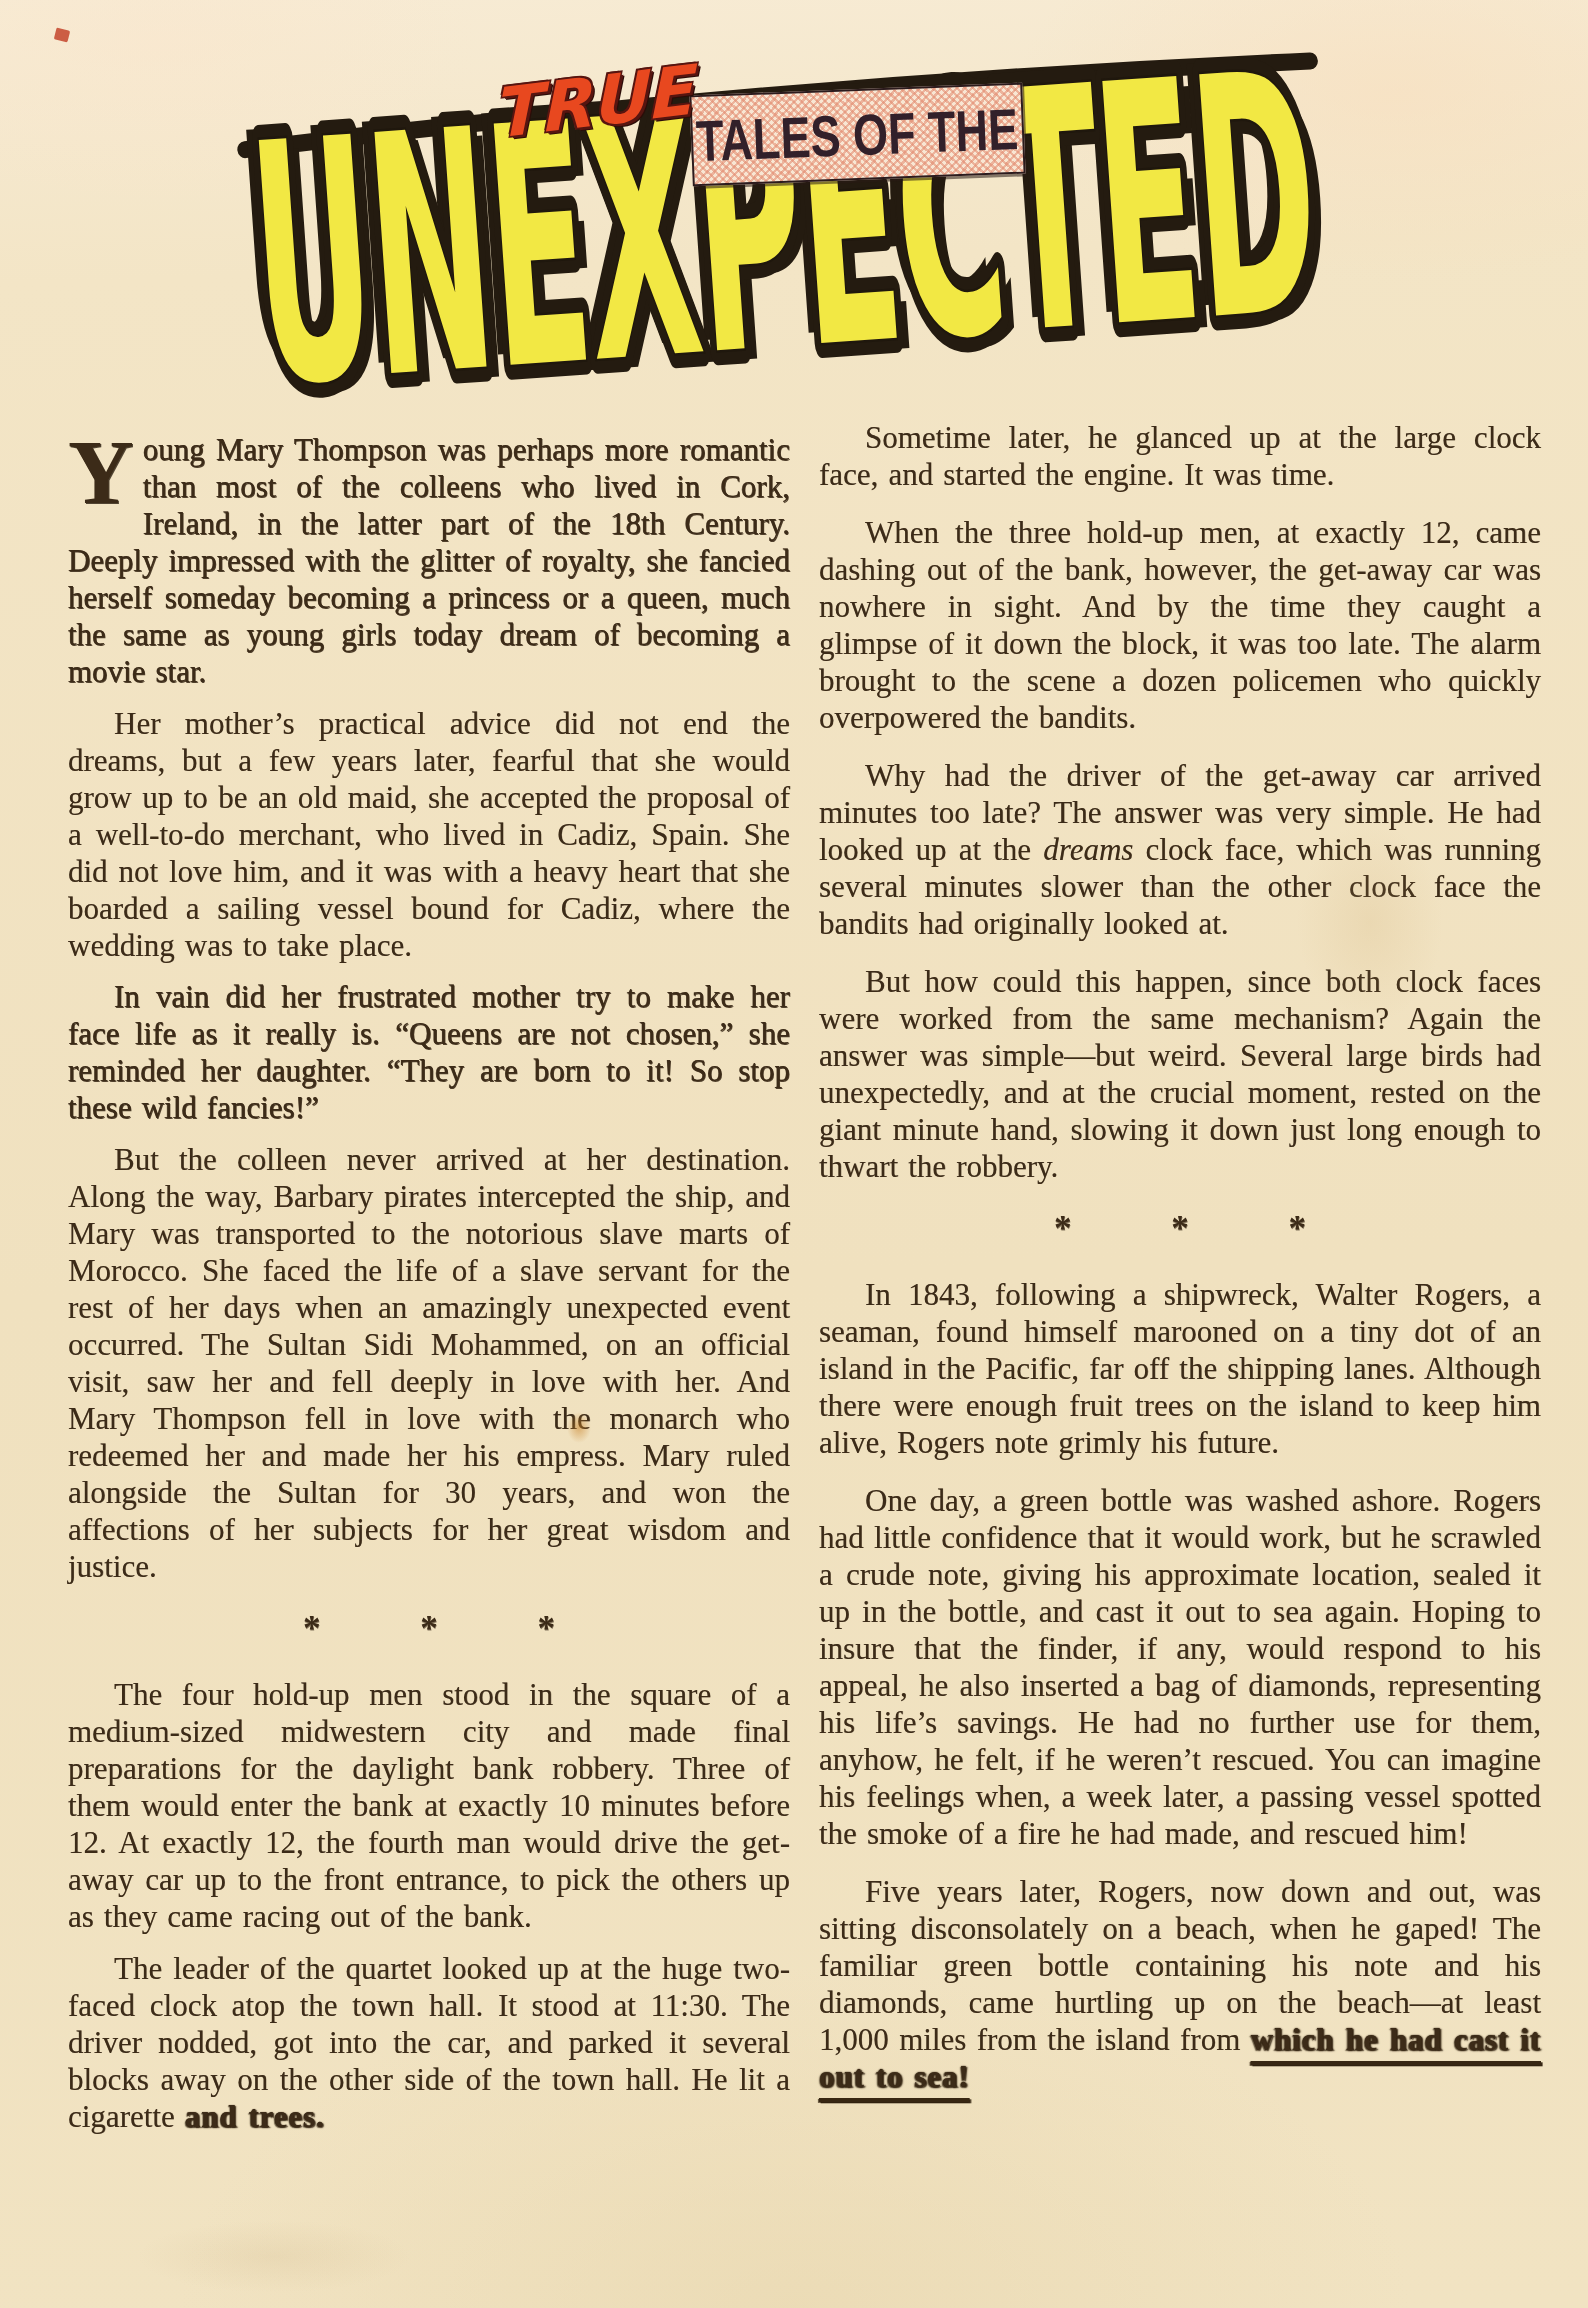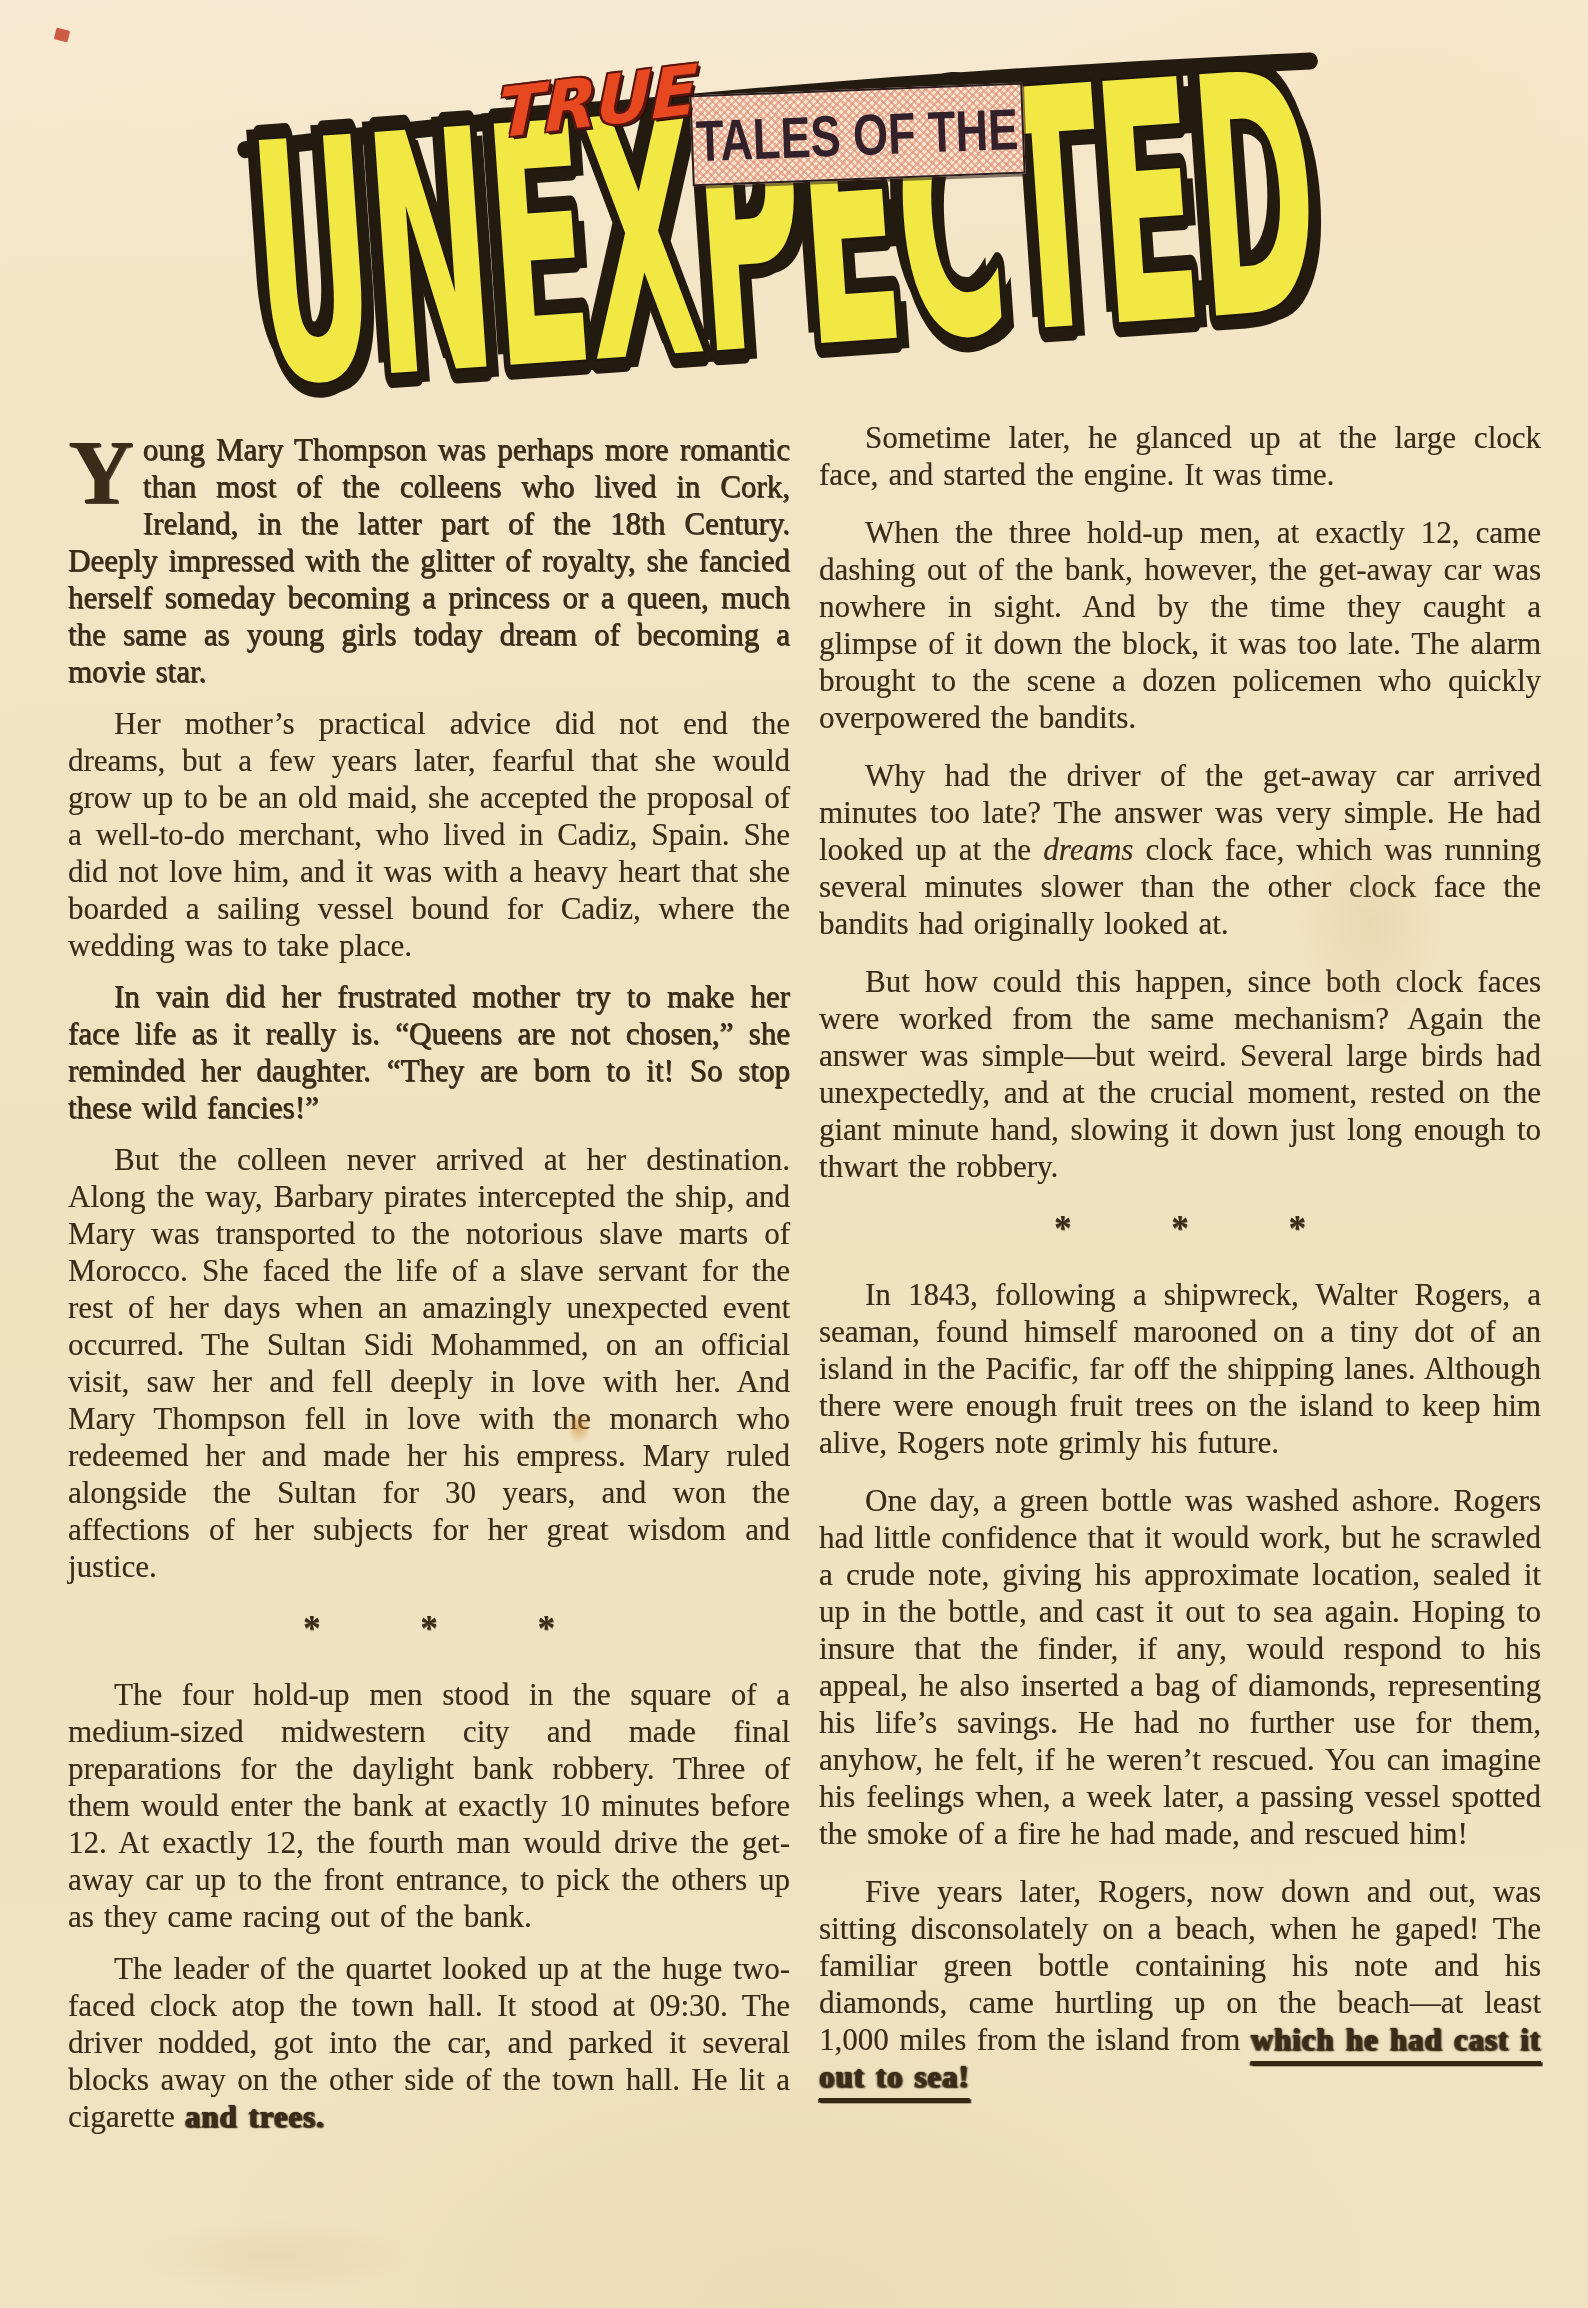--- a/index.html
+++ b/index.html
@@ -141,21 +141,21 @@
   </header>
 
   <main class="columns">
     <section class="col col-left" id="col-left">
         <p class="para heavy"><span class="dropcap">Y</span><span>oung Mary Thompson was perhaps more romantic than most of the colleens who lived in Cork, Ireland, in the latter part of the 18th Century. Deeply impressed with the glitter of royalty, she fancied herself someday becoming a princess or a queen, much the same as young girls today dream of becoming a movie star.</span></p>
         <p class="para indent"><span>Her mother’s practical advice did not end the dreams, but a few years later, fearful that she would grow up to be an old maid, she accepted the proposal of a well-to-do merchant, who lived in Cadiz, Spain. She did not love him, and it was with a heavy heart that she boarded a sailing vessel bound for Cadiz, where the wedding was to take place.</span></p>
         <p class="para indent heavy"><span>In vain did her frustrated mother try to make her face life as it really is. “Queens are not chosen,” she reminded her daughter. “They are born to it! So stop these wild fancies!”</span></p>
         <p class="para indent"><span>But the colleen never arrived at her destination. Along the way, Barbary pirates intercepted the ship, and Mary was transported to the notorious slave marts of Morocco. She faced the life of a slave servant for the rest of her days when an amazingly unexpected event occurred. The Sultan Sidi Mohammed, on an official visit, saw her and fell deeply in love with her. And Mary Thompson fell in love with the monarch who redeemed her and made her his empress. Mary ruled alongside the Sultan for 30 years, and won the affections of her subjects for her great wisdom and justice.</span></p>
         <div class="separator">* * *</div>
         <p class="para indent"><span>The four hold-up men stood in the square of a medium-sized midwestern city and made final preparations for the daylight bank robbery. Three of them would enter the bank at exactly 10 minutes before 12. At exactly 12, the fourth man would drive the get-away car up to the front entrance, to pick the others up as they came racing out of the bank.</span></p>
-        <p class="para indent"><span>The leader of the quartet looked up at the huge two-faced clock atop the town hall. It stood at 09:30. The driver nodded, got into the car, and parked it several blocks away on the other side of the town hall. He lit a cigarette </span><span class="smudge">and trees.</span></p>
+        <p class="para indent"><span>The leader of the quartet looked up at the huge two-faced clock atop the town hall. It stood at 11:30. The driver nodded, got into the car, and parked it several blocks away on the other side of the town hall. He lit a cigarette </span><span class="smudge">and trees.</span></p>
       </section>
     <section class="col col-right" id="col-right">
         <p class="para indent"><span>Sometime later, he glanced up at the large clock face, and started the engine. It was time.</span></p>
         <p class="para indent"><span>When the three hold-up men, at exactly 12, came dashing out of the bank, however, the get-away car was nowhere in sight. And by the time they caught a glimpse of it down the block, it was too late. The alarm brought to the scene a dozen policemen who quickly overpowered the bandits.</span></p>
         <p class="para indent"><span>Why had the driver of the get-away car arrived minutes too late? The answer was very simple. He had looked up at the </span><span class="italic">dreams</span><span> clock face, which was running several minutes slower than the other clock face the bandits had originally looked at.</span></p>
         <p class="para indent"><span>But how could this happen, since both clock faces were worked from the same mechanism? Again the answer was simple—but weird. Several large birds had unexpectedly, and at the crucial moment, rested on the giant minute hand, slowing it down just long enough to thwart the robbery.</span></p>
         <div class="separator">* * *</div>
         <p class="para indent"><span>In 1843, following a shipwreck, Walter Rogers, a seaman, found himself marooned on a tiny dot of an island in the Pacific, far off the shipping lanes. Although there were enough fruit trees on the island to keep him alive, Rogers note grimly his future.</span></p>
         <p class="para indent"><span>One day, a green bottle was washed ashore. Rogers had little confidence that it would work, but he scrawled a crude note, giving his approximate location, sealed it up in the bottle, and cast it out to sea again. Hoping to insure that the finder, if any, would respond to his appeal, he also inserted a bag of diamonds, representing his life’s savings. He had no further use for them, anyhow, he felt, if he weren’t rescued. You can imagine his feelings when, a week later, a passing vessel spotted the smoke of a fire he had made, and rescued him!</span></p>
         <p class="para indent"><span>Five years later, Rogers, now down and out, was sitting disconsolately on a beach, when he gaped! The familiar green bottle containing his note and his diamonds, came hurtling up on the beach—at least 1,000 miles from the island from </span><span class="smudge-line">which he had cast it out to sea!</span></p>

